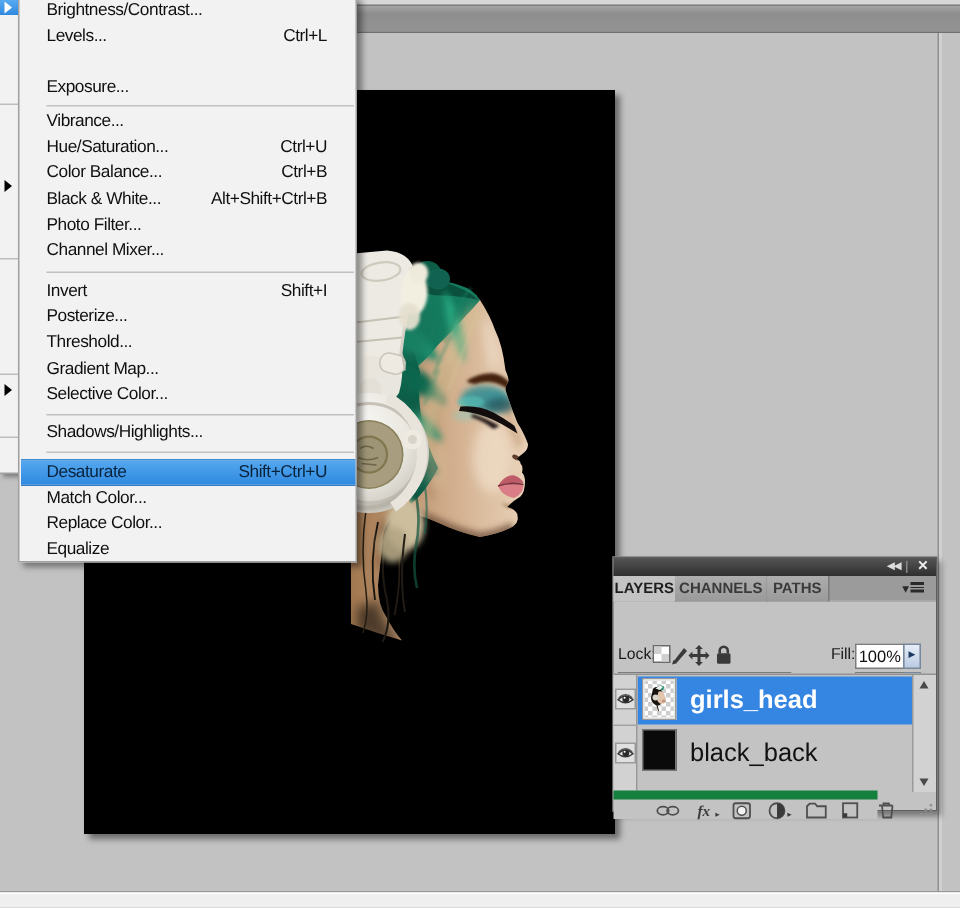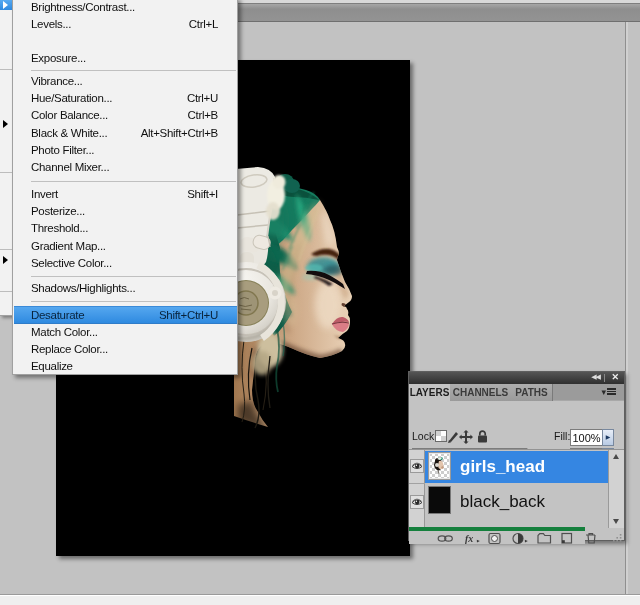--- a/index.html
+++ b/index.html
@@ -59,21 +59,21 @@
   .lrow.sel{position:absolute;left:16px;width:183px;background:#3586e2;}
   .eyecol{position:absolute;left:0;top:0;width:16px;height:78px;background:#d2d2d2;border-right:1px solid #979797;box-sizing:border-box;}
   .eyerowsep{position:absolute;left:0;width:16px;height:1px;background:#a2a2a2;}
   .eye{position:absolute;left:1px;width:14px;height:14px;background:#e0e0e0;border:1px solid #9a9a9a;box-sizing:border-box;}
   .thumb{position:absolute;left:19px;width:23px;height:28px;background:#fff;border:1px solid #9a9a9a;box-sizing:border-box;outline:1px solid #e8e8e8;outline-offset:-2px;}
   .lname{position:absolute;left:51px;width:120px;height:14px;line-height:14px;font-size:17px;}
   .scroll{position:absolute;right:0;top:0;width:16px;height:78px;background:#d2d2d2;border-left:1px solid #9a9a9a;box-sizing:border-box;}
   .sbtn{position:absolute;left:1px;width:14px;height:13px;}
   .sbtn .up{position:absolute;left:3px;top:4px;border-bottom:5px solid #4a4a4a;border-left:3.5px solid transparent;border-right:3.5px solid transparent;}
   .sbtn .dn2{position:absolute;left:3px;top:4px;border-top:5px solid #4a4a4a;border-left:3.5px solid transparent;border-right:3.5px solid transparent;}
-  .pbottom{position:absolute;left:0;top:155px;width:176px;height:13px;background:#c3c3c3;border-top:4px solid #15803d;}
+  .pbottom{position:absolute;left:0;top:155px;width:176px;height:13px;background:#c3c3c3;border-top:6px solid #15803d;}
 </style>
 </head>
 <body>
 <div id="app">
   <div id="toplight"></div>
   <div id="topbar"></div>
   <div id="canvas">
   <svg width="354" height="496" viewBox="0 0 354 496">
     <defs>
       <radialGradient id="cupg" cx="35%" cy="30%" r="85%">

